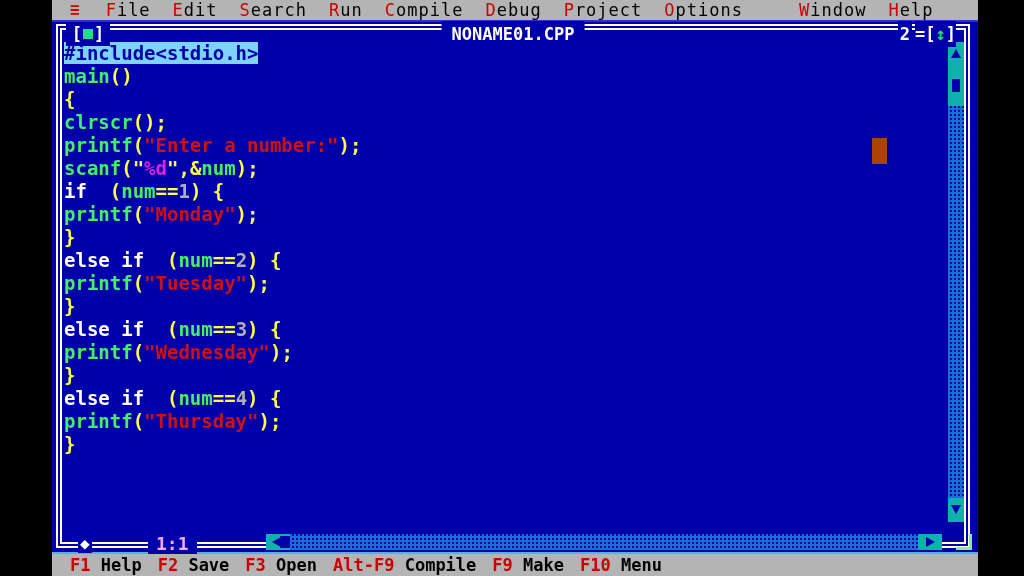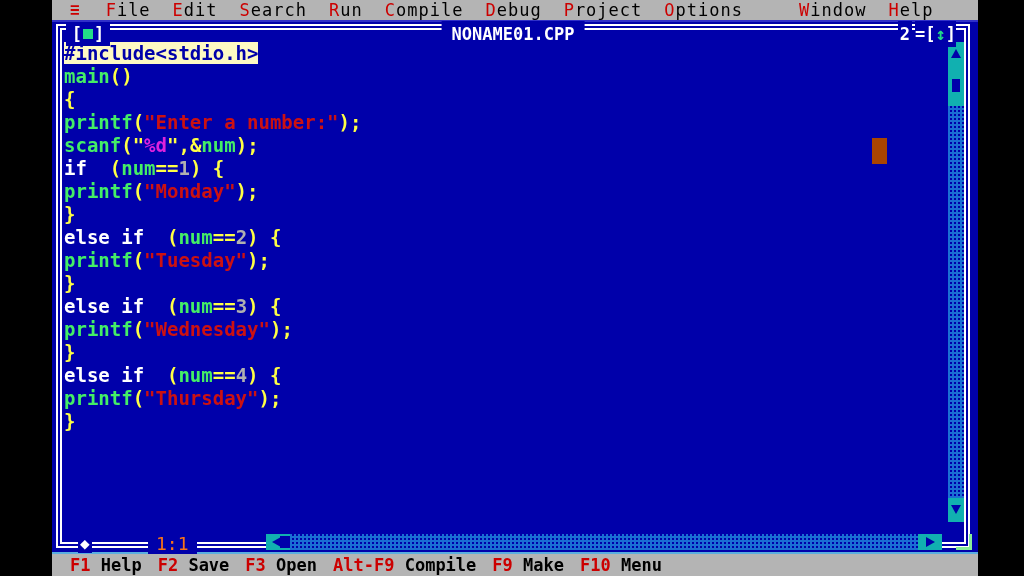--- a/index.html
+++ b/index.html
@@ -44,21 +44,21 @@
   #zoombox{position:absolute;right:14px;top:-3px;background:#0000aa;color:#ffffff;
            font-size:17px;font-weight:bold;line-height:26px;z-index:6;}
   #zoombox .ar{color:#22dd88;}
 
   
   #code{position:absolute;left:6px;top:18px;width:880px;height:480px;
         overflow:hidden;z-index:4;}
   .cl{height:23px;line-height:23px;font-size:19px;font-weight:bold;
       white-space:pre;letter-spacing:0px;padding-left:2px;}
   .tok{white-space:pre;}
-  .t-pp{color:#0000aa;background:#fef9c3;}       
+  .t-pp{color:#0000aa;background:#7dd3fc;}       
   .t-id{color:#44ee66;}                           
   .t-kw{color:#ffffff;}                           
   .t-pun{color:#ffff44;}                          
   .t-str{color:#cc1111;}                          
   .t-fmt{color:#dd22dd;}                          
   .t-num{color:#b0b0b0;}                          
   .t-quo{color:#ffff44;}                          
 
   
   #vscroll{position:absolute;right:6px;top:18px;width:16px;height:480px;z-index:5;}
@@ -87,22 +87,22 @@
   .ar-lt{position:absolute;left:6px;top:3px;width:0;height:0;
          border-top:5px solid transparent;border-bottom:5px solid transparent;
          border-right:9px solid #0000aa;}
   .ar-rt{position:absolute;left:8px;top:3px;width:0;height:0;
          border-top:5px solid transparent;border-bottom:5px solid transparent;
          border-left:9px solid #0000aa;}
 
   
   #dragmark{position:absolute;left:22px;bottom:-5px;color:#ffffff;font-size:16px;
             font-weight:bold;background:#0000aa;line-height:18px;padding:0 2px;z-index:7;}
-  #cursorpos{position:absolute;left:92px;bottom:-6px;background:#0000aa;color:#f97316;
-             font-size:18px;font-weight:normal;line-height:20px;padding:0 8px;z-index:7;margin-top:14px;}
+  #cursorpos{position:absolute;left:92px;bottom:-6px;background:#0000aa;color:#f0abfc;
+             font-size:18px;font-weight:bold;line-height:20px;padding:0 8px;z-index:7;margin-top:14px;}
   #resizecorner{position:absolute;right:-2px;bottom:-2px;width:16px;height:16px;
                 border-right:3px solid #88ee99;border-bottom:3px solid #88ee99;
                 box-sizing:border-box;z-index:8;}
 
   
   #mousecur{position:absolute;left:820px;top:138px;width:15px;height:26px;
             background:#aa4400;z-index:9;}
 
   
   #statusbar{position:absolute;left:0;bottom:0;width:926px;height:24px;
@@ -156,20 +156,21 @@
 
       <div id="closebox">[<span class="sq"></span>]</div>
       <div id="wintitle">NONAME01.CPP</div>
       <div id="winnum">2</div>
       <div id="zoombox">=[<span class="ar">↕</span>]</div>
 
       <div id="code">
           <div class="cl"><span class="tok t-pp">#include&lt;stdio.h&gt;</span></div>
           <div class="cl"><span class="tok t-id">main</span><span class="tok t-pun">()</span></div>
           <div class="cl"><span class="tok t-pun">{</span></div>
+          <div class="cl"><span class="tok t-id">clrscr</span><span class="tok t-pun">();</span></div>
           <div class="cl"><span class="tok t-id">printf</span><span class="tok t-pun">(</span><span class="tok t-str">"Enter a number:"</span><span class="tok t-pun">);</span></div>
           <div class="cl"><span class="tok t-id">scanf</span><span class="tok t-pun">(</span><span class="tok t-quo">"</span><span class="tok t-fmt">%d</span><span class="tok t-quo">"</span><span class="tok t-pun">,</span><span class="tok t-pun">&amp;</span><span class="tok t-id">num</span><span class="tok t-pun">);</span></div>
           <div class="cl"><span class="tok t-kw">if </span><span class="tok t-pun"> (</span><span class="tok t-id">num</span><span class="tok t-pun">==</span><span class="tok t-num">1</span><span class="tok t-pun">) {</span></div>
           <div class="cl"><span class="tok t-id">printf</span><span class="tok t-pun">(</span><span class="tok t-str">"Monday"</span><span class="tok t-pun">);</span></div>
           <div class="cl"><span class="tok t-pun">}</span></div>
           <div class="cl"><span class="tok t-kw">else if </span><span class="tok t-pun"> (</span><span class="tok t-id">num</span><span class="tok t-pun">==</span><span class="tok t-num">2</span><span class="tok t-pun">) {</span></div>
           <div class="cl"><span class="tok t-id">printf</span><span class="tok t-pun">(</span><span class="tok t-str">"Tuesday"</span><span class="tok t-pun">);</span></div>
           <div class="cl"><span class="tok t-pun">}</span></div>
           <div class="cl"><span class="tok t-kw">else if </span><span class="tok t-pun"> (</span><span class="tok t-id">num</span><span class="tok t-pun">==</span><span class="tok t-num">3</span><span class="tok t-pun">) {</span></div>
           <div class="cl"><span class="tok t-id">printf</span><span class="tok t-pun">(</span><span class="tok t-str">"Wednesday"</span><span class="tok t-pun">);</span></div>

